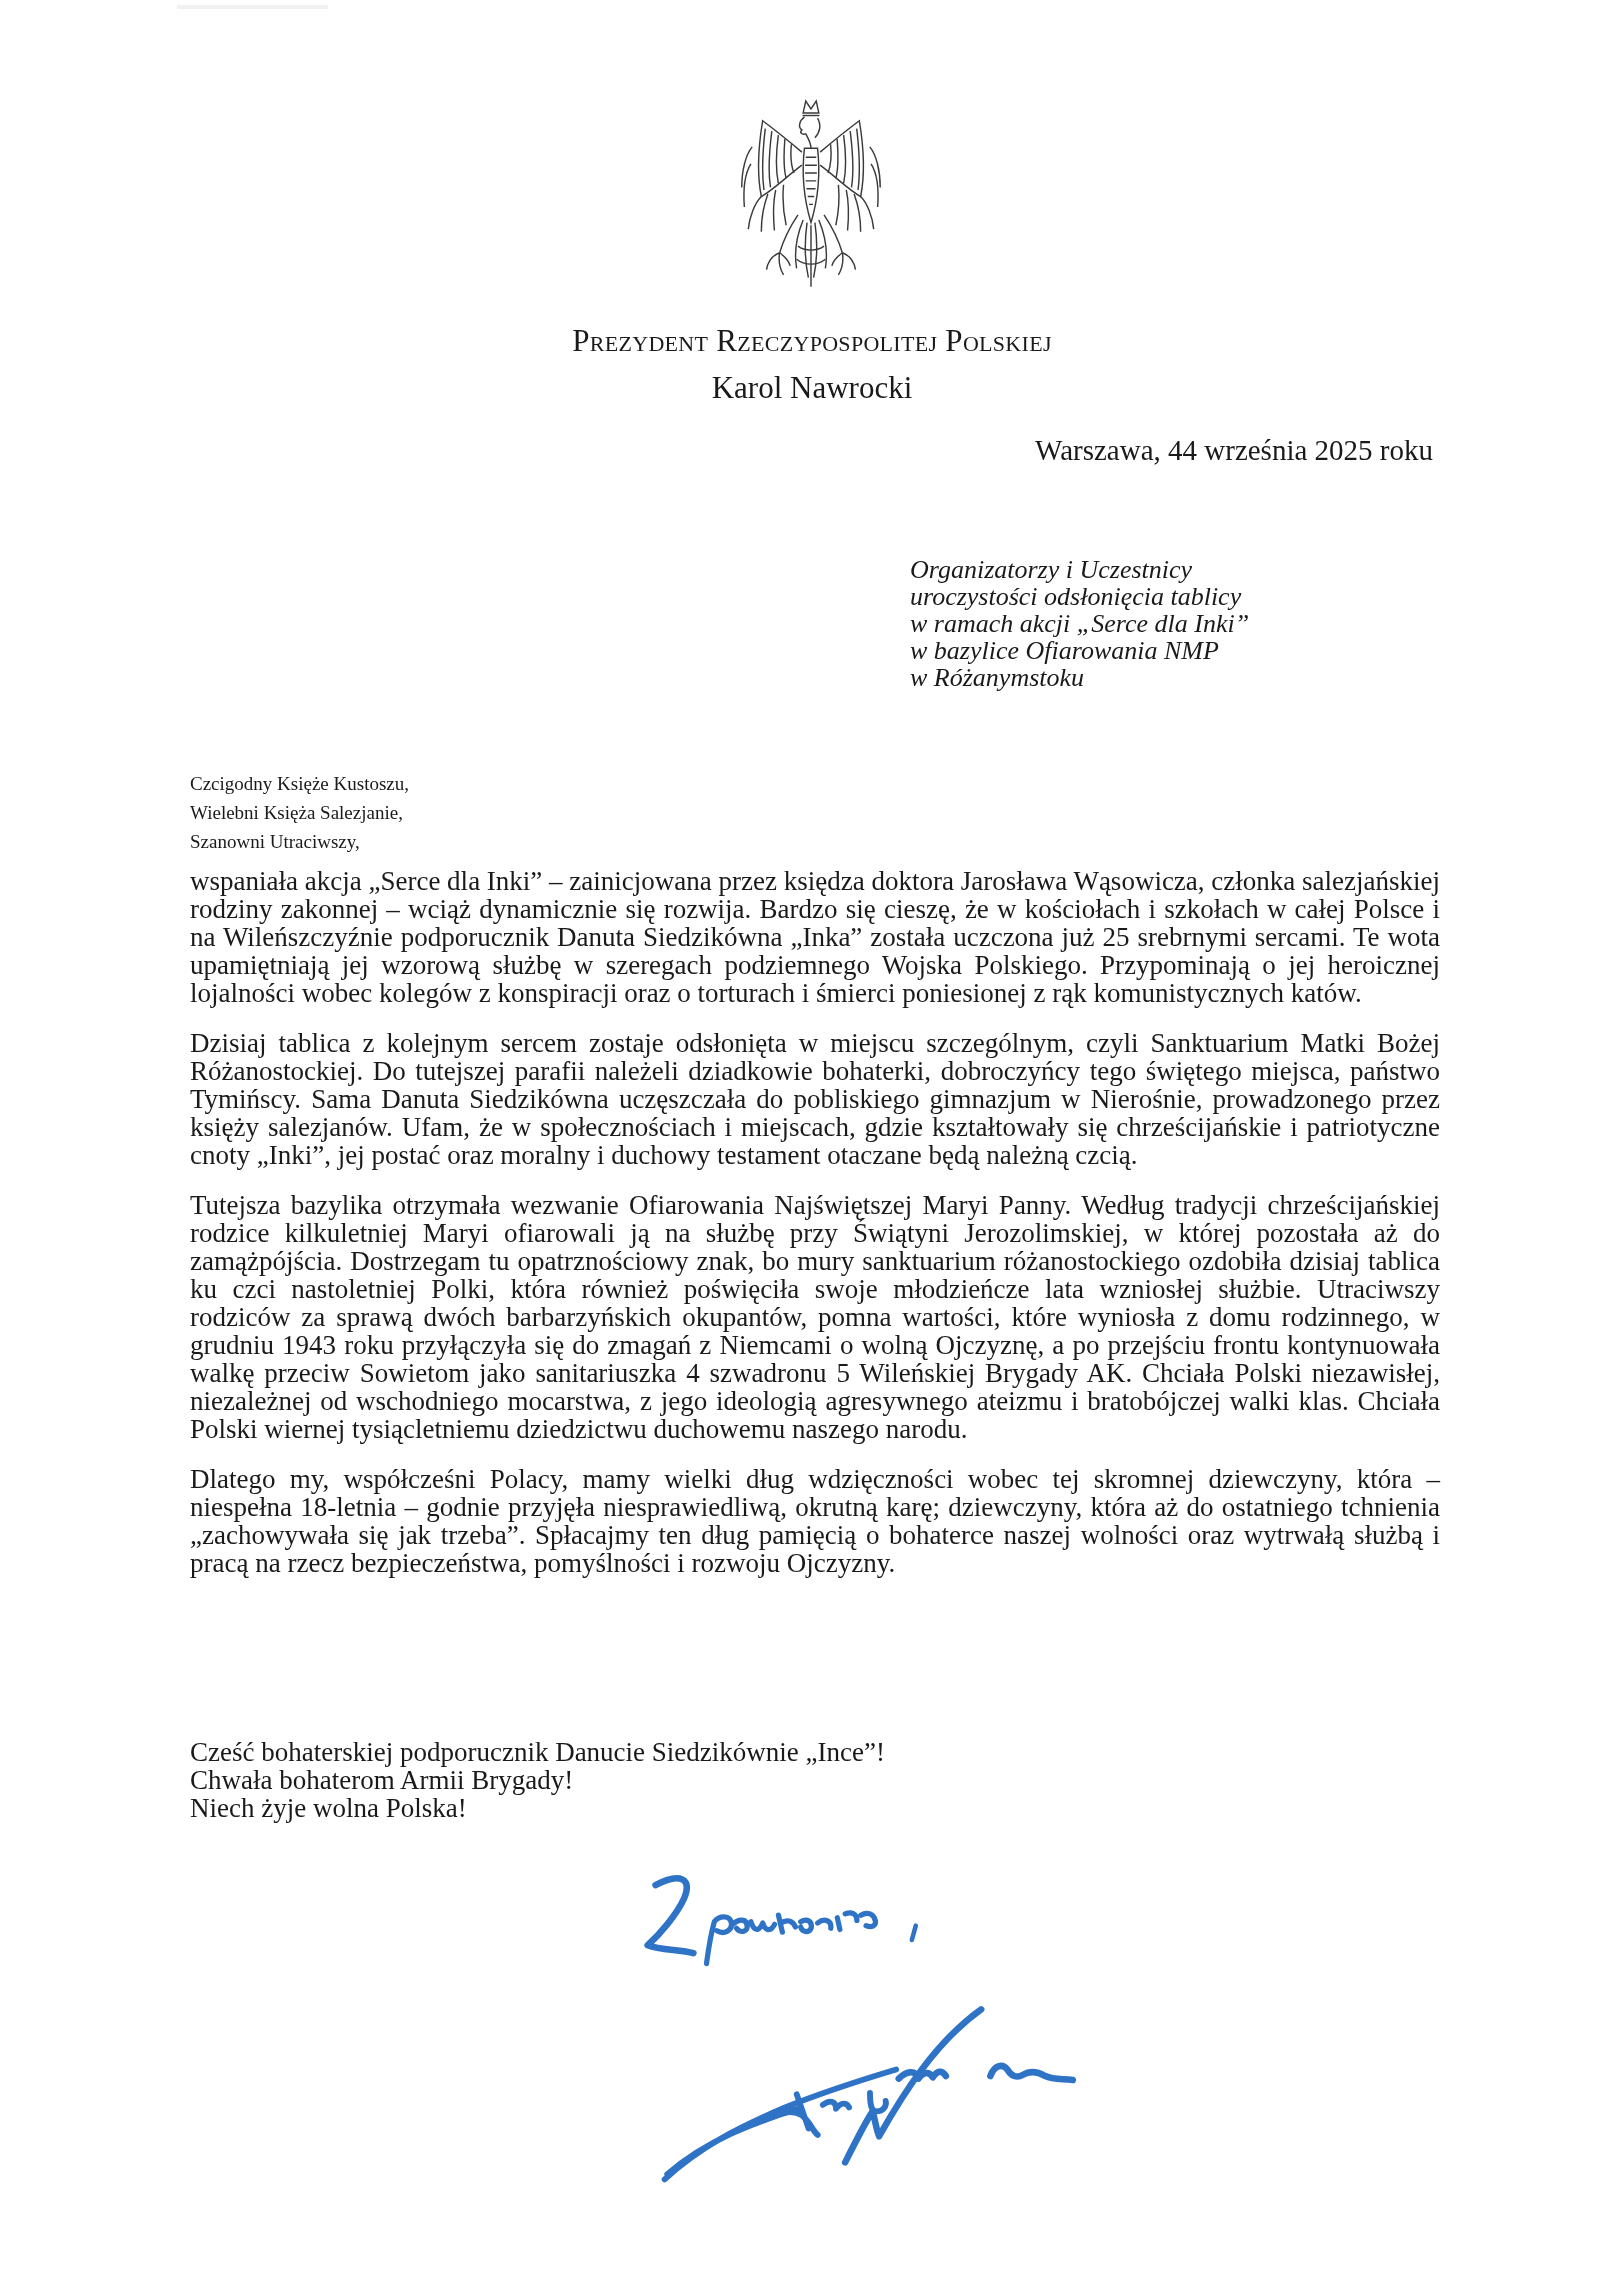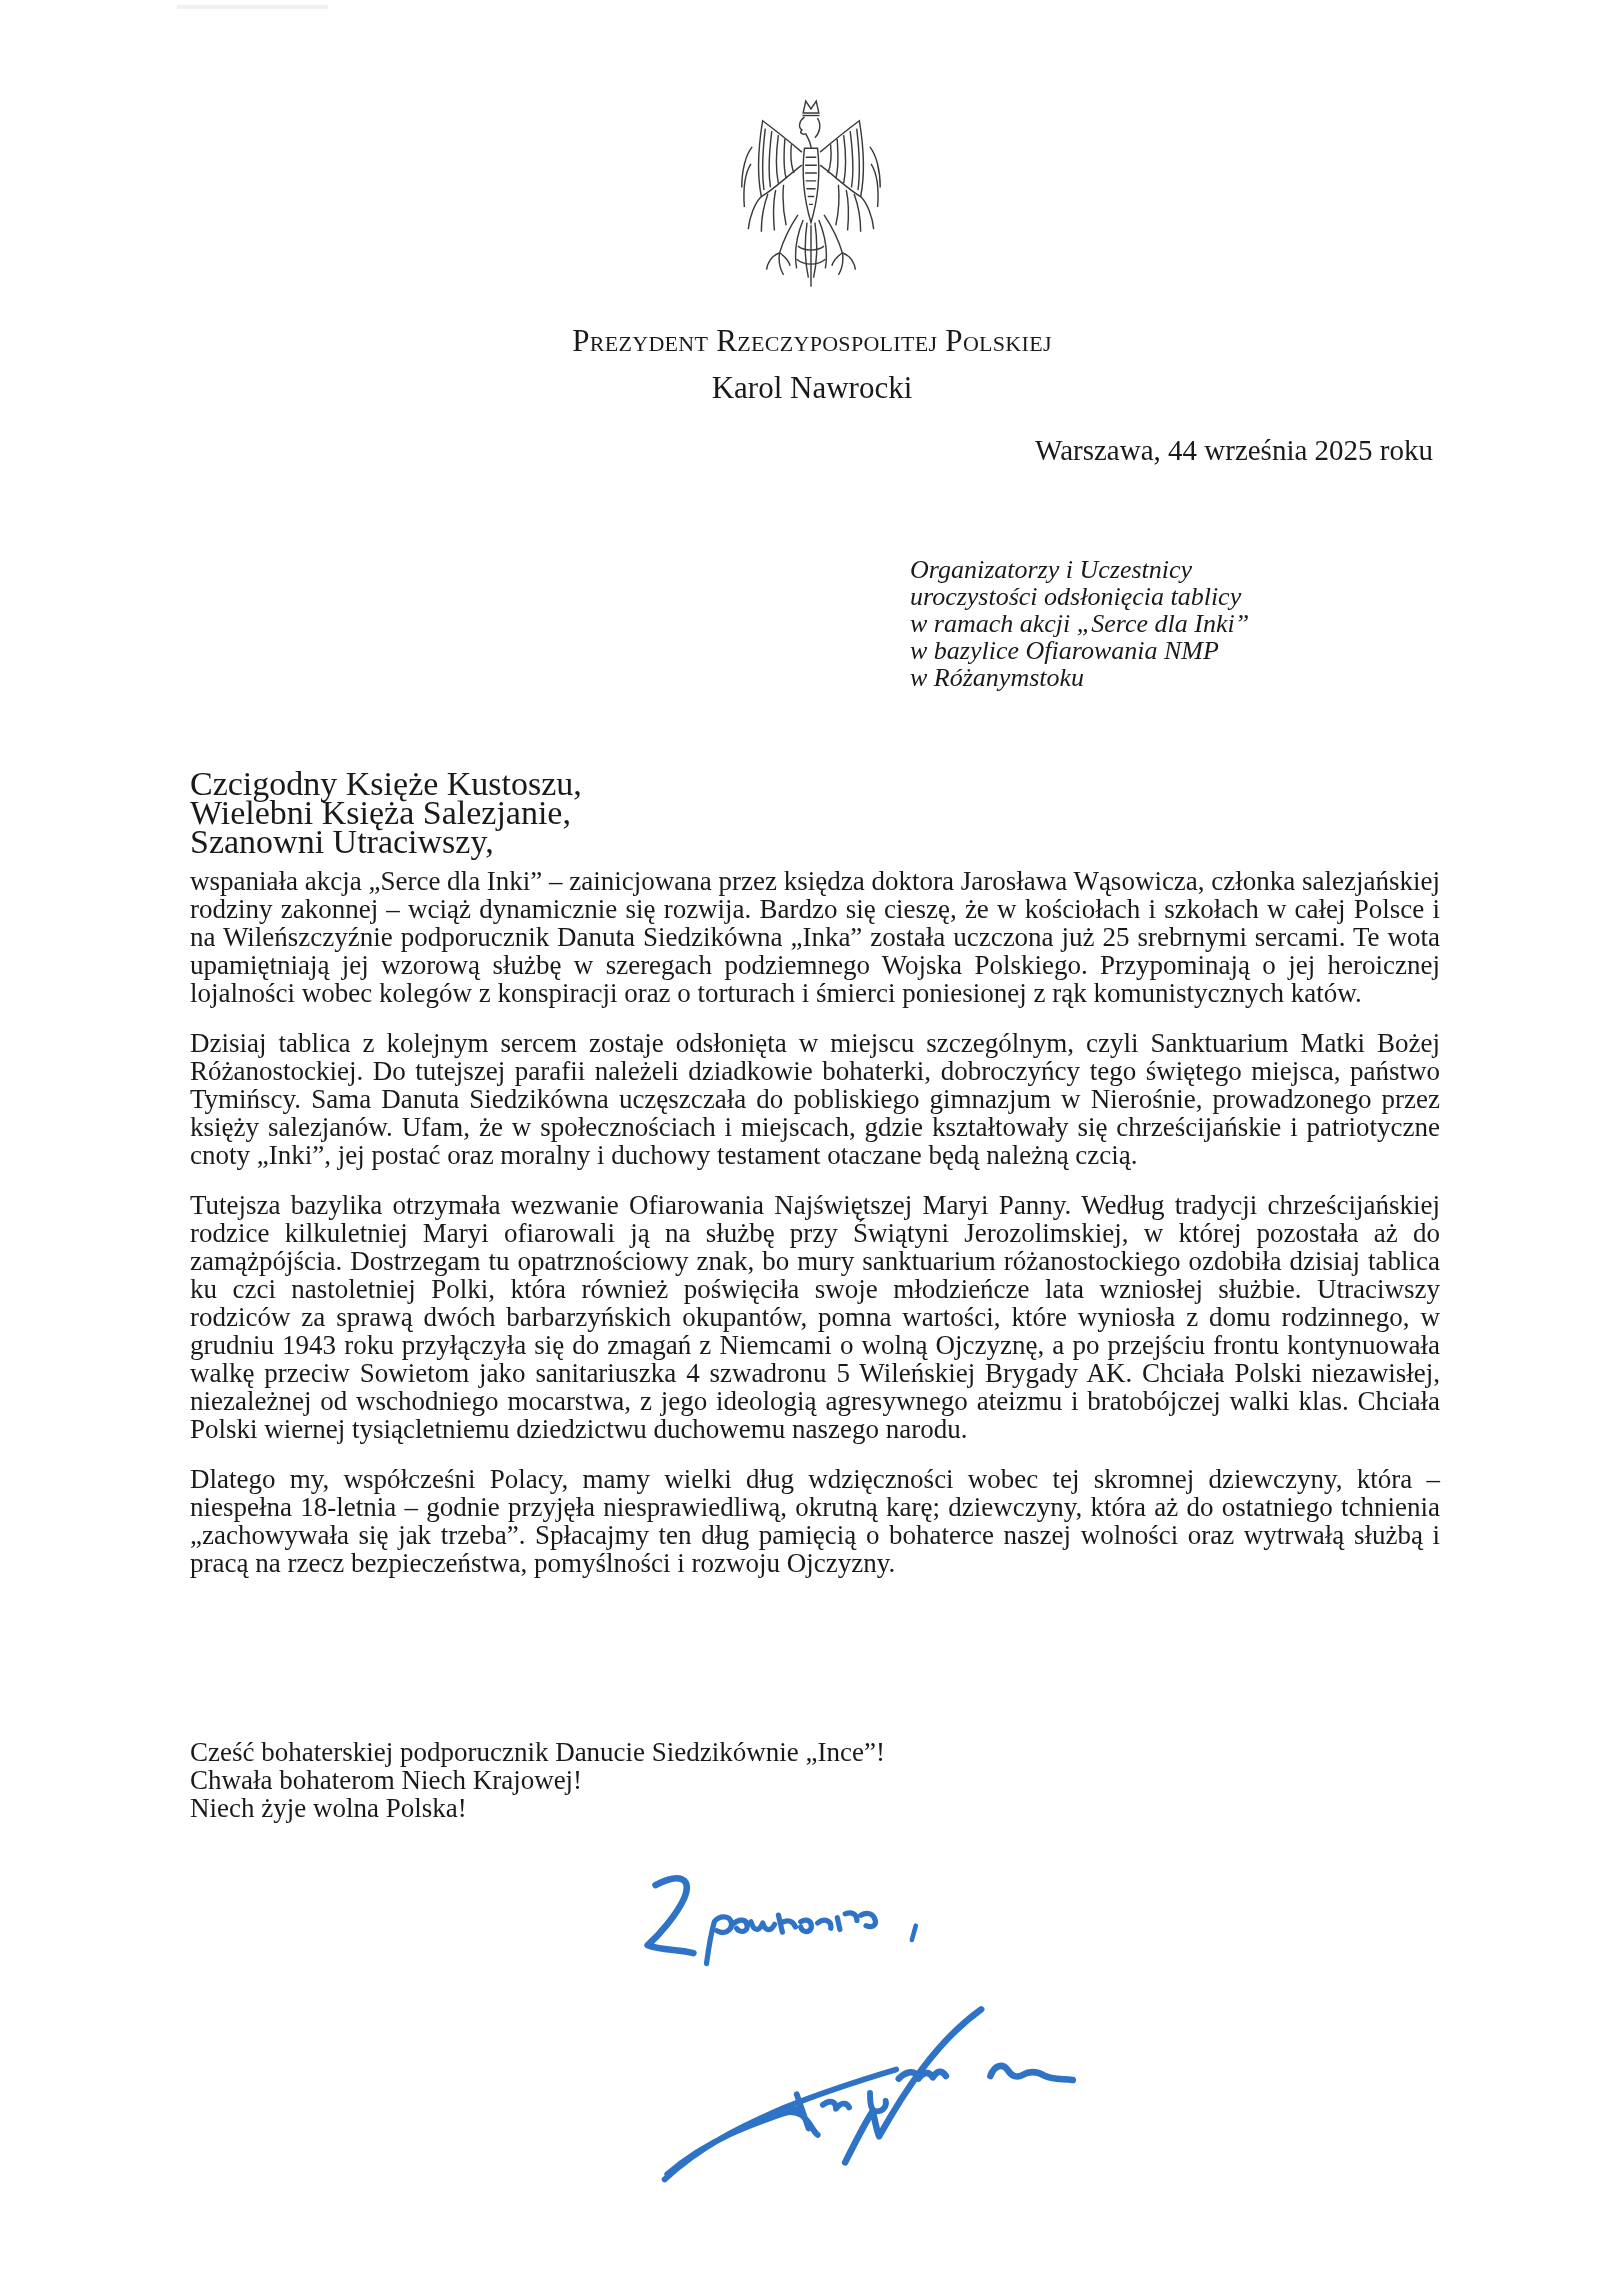--- a/index.html
+++ b/index.html
@@ -29,21 +29,21 @@
       position: absolute; right: 190px; top: 432px;
       font-size: 29px; line-height: 37px;
     }
     .addressee {
       position: absolute; left: 910px; top: 556px; width: 524px;
       font-size: 26px; line-height: 27px;
     }
     .addressee div { white-space: nowrap; font-style: italic; }
     .salutation {
       position: absolute; left: 190px; top: 769px; width: 785px;
-      font-size: 34px; line-height: 29px;
+      font-size: 19px; line-height: 29px;
     }
     .salutation div { white-space: nowrap; }
     .body-text {
       position: absolute; left: 190px; top: 867px; width: 1250px;
       font-size: 27px; line-height: 28px; text-align: justify;
     }
     .body-text p { margin: 0 0 22px 0; }
     .closing {
       position: absolute; left: 190px; top: 1738px; width: 916px;
       font-size: 27px; line-height: 28px;
@@ -117,21 +117,21 @@
 
   <div class="body-text">
     <p>wspaniała akcja „Serce dla Inki” – zainicjowana przez księdza doktora Jarosława Wąsowicza, członka salezjańskiej rodziny zakonnej – wciąż dynamicznie się rozwija. Bardzo się cieszę, że w kościołach i szkołach w całej Polsce i na Wileńszczyźnie podporucznik Danuta Siedzikówna „Inka” została uczczona już 25 srebrnymi sercami. Te wota upamiętniają jej wzorową służbę w szeregach podziemnego Wojska Polskiego. Przypominają o jej heroicznej lojalności wobec kolegów z konspiracji oraz o torturach i śmierci poniesionej z rąk komunistycznych katów.</p>
     <p>Dzisiaj tablica z kolejnym sercem zostaje odsłonięta w miejscu szczególnym, czyli Sanktuarium Matki Bożej Różanostockiej. Do tutejszej parafii należeli dziadkowie bohaterki, dobroczyńcy tego świętego miejsca, państwo Tymińscy. Sama Danuta Siedzikówna uczęszczała do pobliskiego gimnazjum w Nierośnie, prowadzonego przez księży salezjanów. Ufam, że w społecznościach i miejscach, gdzie kształtowały się chrześcijańskie i patriotyczne cnoty „Inki”, jej postać oraz moralny i duchowy testament otaczane będą należną czcią.</p>
     <p>Tutejsza bazylika otrzymała wezwanie Ofiarowania Najświętszej Maryi Panny. Według tradycji chrześcijańskiej rodzice kilkuletniej Maryi ofiarowali ją na służbę przy Świątyni Jerozolimskiej, w której pozostała aż do zamążpójścia. Dostrzegam tu opatrznościowy znak, bo mury sanktuarium różanostockiego ozdobiła dzisiaj tablica ku czci nastoletniej Polki, która również poświęciła swoje młodzieńcze lata wzniosłej służbie. Utraciwszy rodziców za sprawą dwóch barbarzyńskich okupantów, pomna wartości, które wyniosła z domu rodzinnego, w grudniu 1943 roku przyłączyła się do zmagań z Niemcami o wolną Ojczyznę, a po przejściu frontu kontynuowała walkę przeciw Sowietom jako sanitariuszka 4 szwadronu 5 Wileńskiej Brygady AK. Chciała Polski niezawisłej, niezależnej od wschodniego mocarstwa, z jego ideologią agresywnego ateizmu i bratobójczej walki klas. Chciała Polski wiernej tysiącletniemu dziedzictwu duchowemu naszego narodu.</p>
     <p>Dlatego my, współcześni Polacy, mamy wielki dług wdzięczności wobec tej skromnej dziewczyny, która – niespełna 18-letnia – godnie przyjęła niesprawiedliwą, okrutną karę; dziewczyny, która aż do ostatniego tchnienia „zachowywała się jak trzeba”. Spłacajmy ten dług pamięcią o bohaterce naszej wolności oraz wytrwałą służbą i pracą na rzecz bezpieczeństwa, pomyślności i rozwoju Ojczyzny.</p>
   </div>
 
   <div class="closing">
     <div>Cześć bohaterskiej podporucznik Danucie Siedzikównie „Ince”!</div>
-    <div>Chwała bohaterom Niech Krajowej!</div>
+    <div>Chwała bohaterom Armii Brygady!</div>
     <div>Niech żyje wolna Polska!</div>
   </div>
 
   <div class="signature">
     <svg viewBox="0 0 1200 500" xmlns="http://www.w3.org/2000/svg" fill="none" stroke="#2f73c6" stroke-linecap="round" stroke-linejoin="round">
 
       <path d="M22 20 C60 0 78 10 66 40 C54 66 28 96 10 112 C30 120 60 118 80 124" stroke-width="10"></path>
 
       <path d="M100 140 C104 110 108 90 112 76 C120 66 136 66 138 78 C140 90 126 96 116 90 M140 80 C150 70 162 72 162 82 C164 92 150 94 146 86 M168 76 C172 90 180 92 186 78 C190 90 198 92 204 80 M210 66 L216 92 M214 78 C222 72 232 74 236 84 M244 76 C254 70 262 76 260 86 C256 94 246 92 244 84 M270 78 C280 70 292 74 290 86 M300 70 L304 88 M312 64 C322 60 330 64 330 74 M336 66 C346 60 356 64 358 74 C360 82 352 86 344 82" stroke-width="8"></path>
       <path d="M420 82 L414 104" stroke-width="7"></path>

